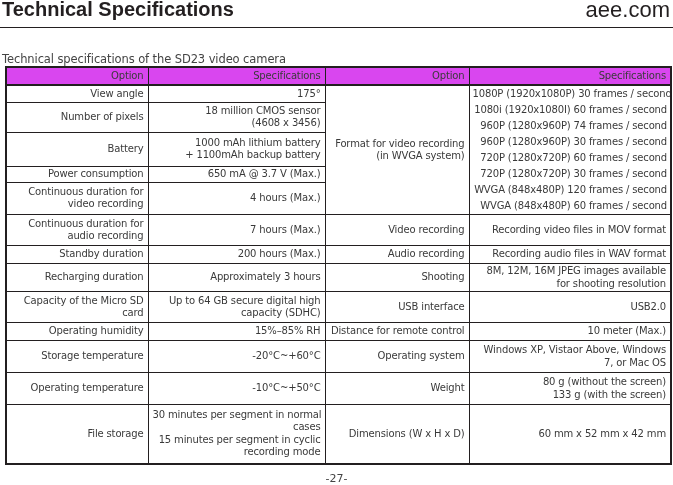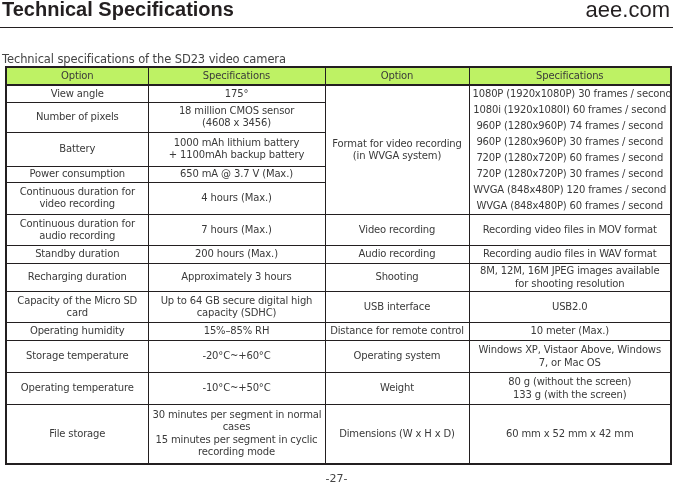--- a/index.html
+++ b/index.html
@@ -2,22 +2,22 @@
 <html><head>
 <meta charset="utf-8">
 <style>
   html, body { margin: 0; padding: 0; background: #ffffff; }
   body { width: 673px; height: 485px; position: relative; overflow: hidden; font-family: "DejaVu Sans", sans-serif; color: #333; }
   .hdr-title { position: absolute; left: 2px; top: -2px; font-family: "Liberation Sans", sans-serif; font-weight: bold; font-size: 20px; color: #231f20; }
   .hdr-site { position: absolute; right: 3px; top: -3px; font-family: "Liberation Sans", sans-serif; font-size: 22px; color: #231f20; }
   .hdr-rule { position: absolute; left: 0; top: 27px; width: 673px; height: 1px; background: #231f20; }
   .subtitle { position: absolute; left: 2px; top: 40px; font-size: 11.5px; color: #444; letter-spacing: -0.1px; margin-top: 12px; }
   table.spec { position: absolute; left: 5px; top: 66px; width: 665px; border-collapse: collapse; border: 2px solid #231f20; table-layout: fixed; }
-  table.spec td, table.spec th { border: 1px solid #231f20; font-size: 10px; line-height: 12.5px; padding: 1px 4px; vertical-align: middle; color: #3a3a3a; font-weight: normal; text-align: center; overflow: hidden; letter-spacing: -0.15px; }
-  table.spec th { background: #bef264; height: 14px; border-bottom: 2px solid #231f20; }
+  table.spec td, table.spec th { border: 1px solid #231f20; font-size: 10px; line-height: 12.5px; padding: 1px 4px; vertical-align: middle; color: #3a3a3a; font-weight: normal; text-align: right; overflow: hidden; letter-spacing: -0.15px; }
+  table.spec th { background: #d946ef; height: 14px; border-bottom: 2px solid #231f20; }
   table.spec td.fmt { padding: 0 3px; line-height: 16px; }
   .line { display: block; white-space: nowrap; }
   .footer { position: absolute; left: 0; width: 673px; top: 472px; text-align: center; font-size: 11px; color: #444; }
 </style>
 </head>
 <body>
 
 <div class="hdr-title">Technical Specifications</div>
 <div class="hdr-site">aee.com</div>
 <div class="hdr-rule"></div>

